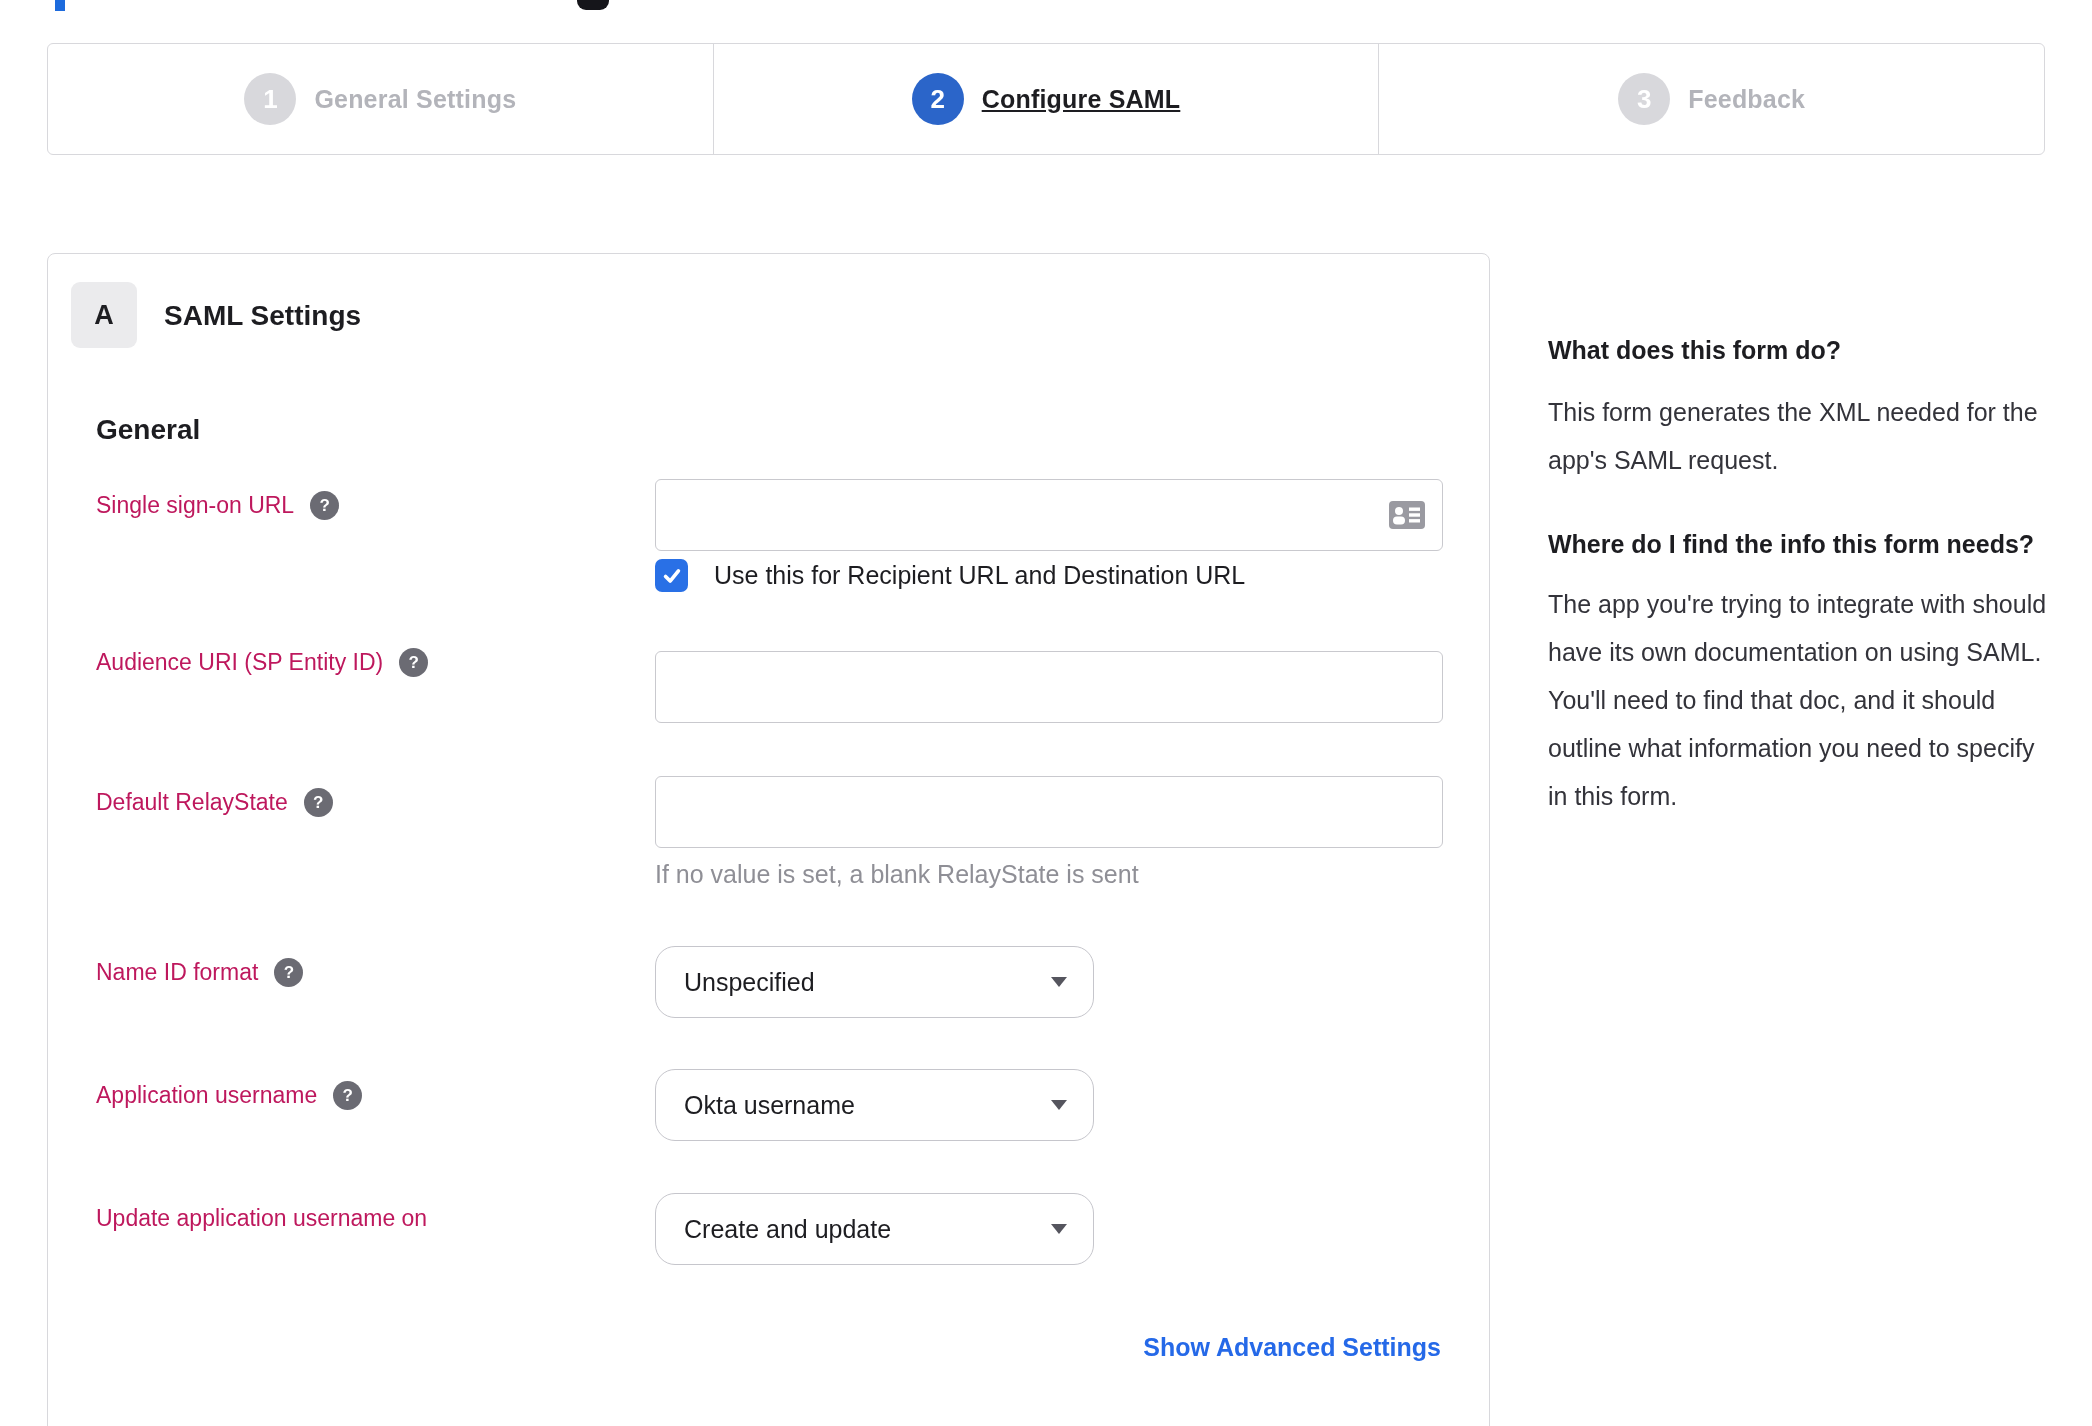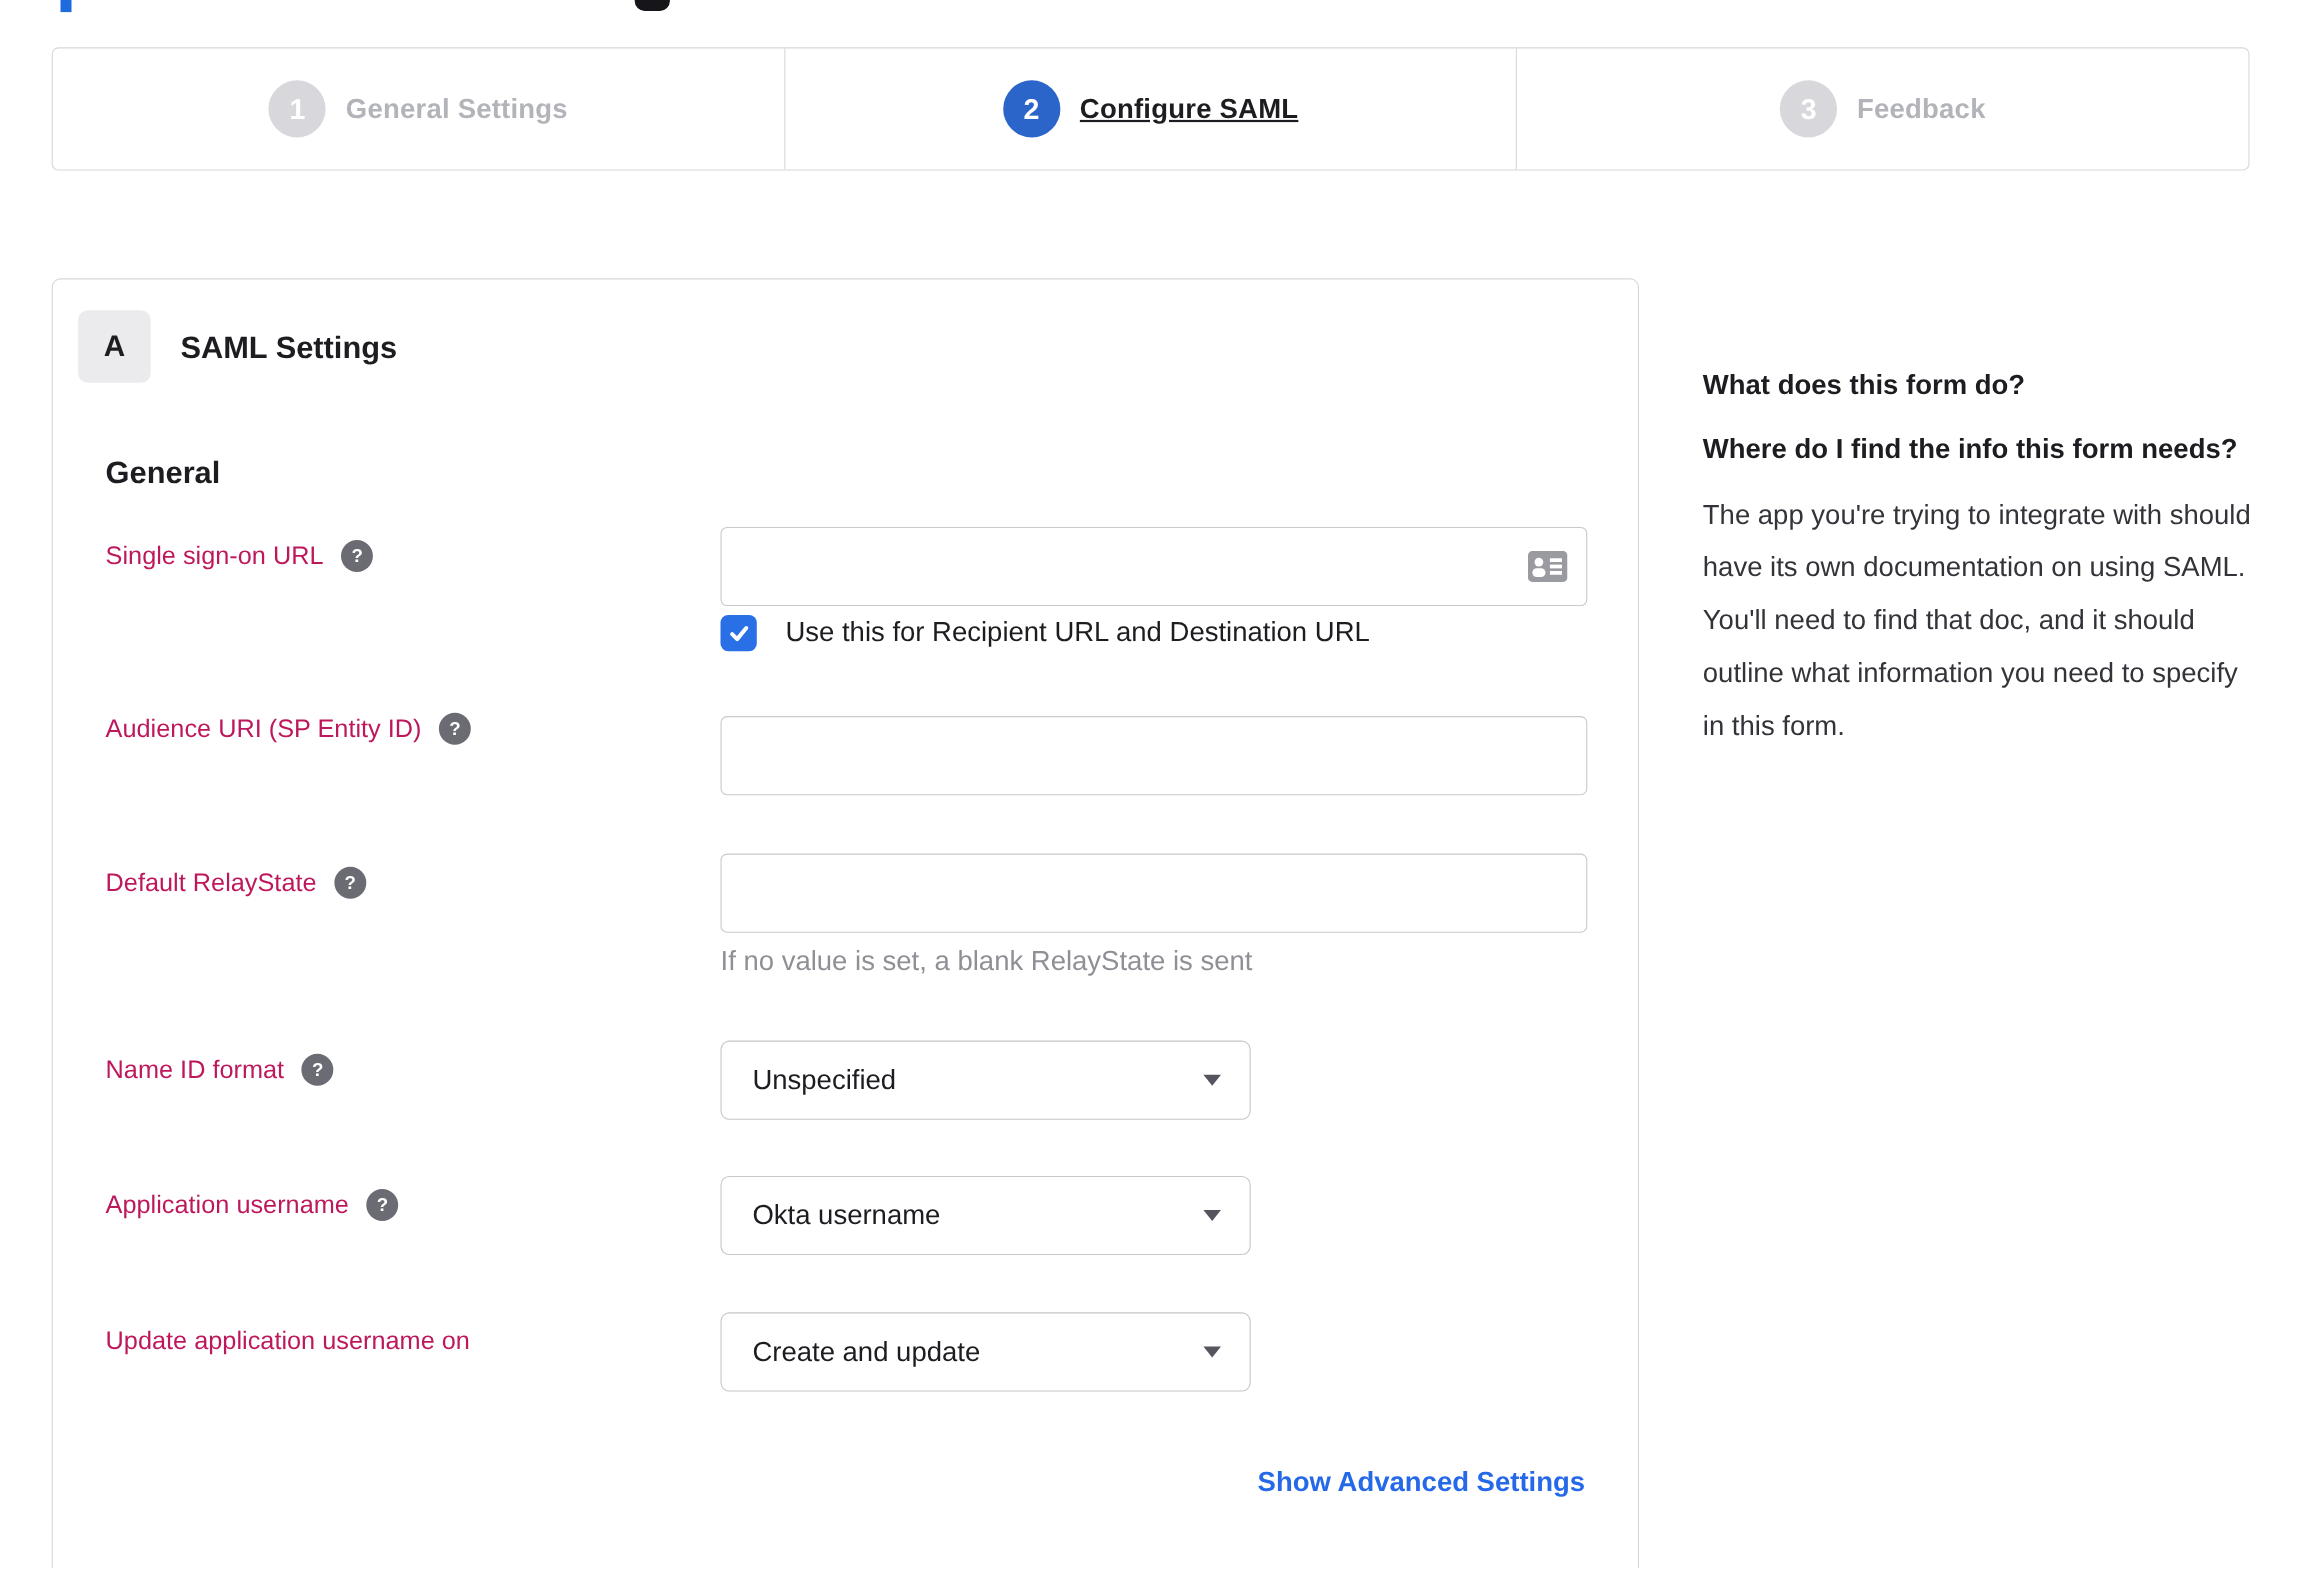--- a/index.html
+++ b/index.html
@@ -65,22 +65,22 @@
   .checkbox-row { left:607px; top:305px; display:flex; align-items:center; gap:26px; }
   .checkbox {
     width:33px; height:33px; border-radius:7px; background:#2970e6;
     display:flex; align-items:center; justify-content:center; cursor:pointer;
   }
   .checkbox-label { font-size:25px; color:#1d1d21; }
 
   .helper-text { left:607px; font-size:25px; color:#8f8f96; }
 
   .select {
-    left:607px; width:482px; height:72px;
-    border:1px solid #c6c6cc; border-radius:8px; background:#fff;
+    left:607px; width:439px; height:72px;
+    border:1px solid #c6c6cc; border-radius:20px; background:#fff;
     display:flex; align-items:center; justify-content:space-between;
     padding:0 26px 0 28px; font-size:25px; color:#1d1d21; cursor:pointer;
   }
   .caret {
     width:0; height:0;
     border-left:8px solid transparent; border-right:8px solid transparent;
     border-top:10px solid #55555e;
   }
 
   .advanced-link {
@@ -188,17 +188,18 @@
     <div class="abs select" style="top:939px;">
       <span>Create and update</span>
       <span class="caret"></span>
     </div>
 
     <a class="abs advanced-link" href="#">Show Advanced Settings</a>
   </div>
 
   <div class="abs sidebar">
     <div class="q">What does this form do?</div>
+    <div class="a">This form generates the XML needed for the app's SAML request.</div>
     <div class="q q2">Where do I find the info this form needs?</div>
     <div class="a">The app you're trying to integrate with should have its own documentation on using SAML. You'll need to find that doc, and it should outline what information you need to specify in this form.</div>
   </div>
 
 </div>
 
 </body></html>

